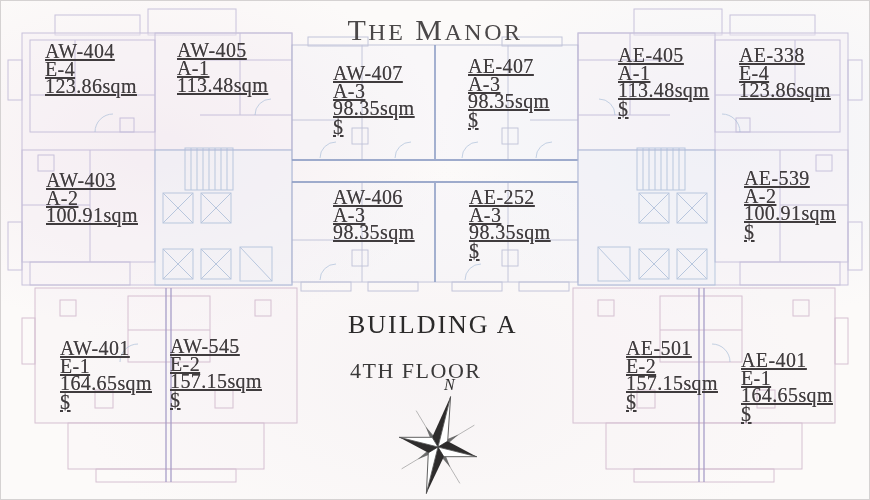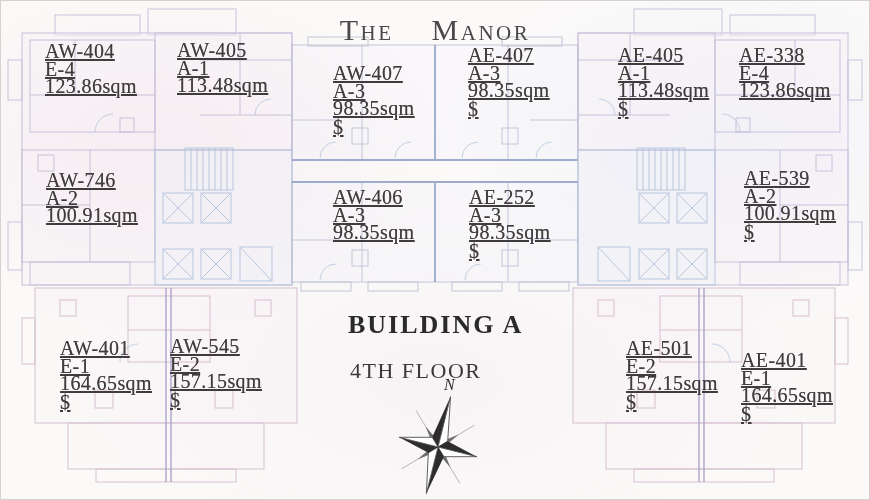--- a/index.html
+++ b/index.html
@@ -9,26 +9,26 @@
     background:
       radial-gradient(420px 260px at 18% 30%, rgba(240,228,236,.55), transparent 70%),
       radial-gradient(420px 260px at 84% 28%, rgba(232,236,246,.50), transparent 70%),
       radial-gradient(520px 300px at 50% 76%, rgba(242,236,240,.45), transparent 70%),
       #fcfaf9;
     box-shadow:inset 0 0 0 1px #d5d2d2;
   }
   svg.plan{position:absolute;left:0;top:0;}
   .title{position:absolute;top:13px;left:0;width:870px;text-align:center;
     color:#4b4849;letter-spacing:2.5px;}
-  .title .w{display:inline-block;font-size:21px;text-transform:uppercase;margin:0 19px;}
+  .title .w{display:inline-block;font-size:24px;text-transform:uppercase;margin:0 5px;}
   .title .w::first-letter{font-size:30px;}
   .unit-label{position:absolute;color:#403c3e;font-size:20px;line-height:17.5px;
     letter-spacing:.4px;text-shadow:0 0 .5px rgba(64,60,62,.65);white-space:nowrap;text-decoration:underline;}
   .u-price{margin-top:1px;}
-  .building{position:absolute;left:348px;top:310px;font-weight:bold;font-size:26px;
+  .building{position:absolute;left:348px;top:310px;font-weight:normal;font-size:26px;
     letter-spacing:2px;color:#2b2a2a;}
   .floor{position:absolute;left:350px;top:358px;font-size:22px;letter-spacing:1.5px;color:#3a3939;}
   .north-label{position:absolute;left:444px;top:376px;font-style:italic;font-size:16px;color:#2f2e2e;}
 </style>
 </head>
 <body>
 
 <div class="stage">
 
   <svg class="plan" width="870" height="500" viewBox="0 0 870 500">
@@ -234,40 +234,40 @@
     <div class="u-type">A-1</div>
     <div class="u-area">113.48sqm</div>
     <div class="u-price"></div>
   </div>
   <div class="unit-label" style="left:333px;top:65px">
     <div class="u-id">AW-407</div>
     <div class="u-type">A-3</div>
     <div class="u-area">98.35sqm</div>
     <div class="u-price">$</div>
   </div>
-  <div class="unit-label" style="left:468px;top:47px">
+  <div class="unit-label" style="left:468px;top:58px">
     <div class="u-id">AE-407</div>
     <div class="u-type">A-3</div>
     <div class="u-area">98.35sqm</div>
     <div class="u-price">$</div>
   </div>
   <div class="unit-label" style="left:618px;top:47px">
     <div class="u-id">AE-405</div>
     <div class="u-type">A-1</div>
     <div class="u-area">113.48sqm</div>
     <div class="u-price">$</div>
   </div>
   <div class="unit-label" style="left:739px;top:47px">
     <div class="u-id">AE-338</div>
     <div class="u-type">E-4</div>
     <div class="u-area">123.86sqm</div>
     <div class="u-price"></div>
   </div>
   <div class="unit-label" style="left:46px;top:172px">
-    <div class="u-id">AW-746</div>
+    <div class="u-id">AW-403</div>
     <div class="u-type">A-2</div>
     <div class="u-area">100.91sqm</div>
     <div class="u-price"></div>
   </div>
   <div class="unit-label" style="left:333px;top:189px">
     <div class="u-id">AW-406</div>
     <div class="u-type">A-3</div>
     <div class="u-area">98.35sqm</div>
     <div class="u-price"></div>
   </div>

